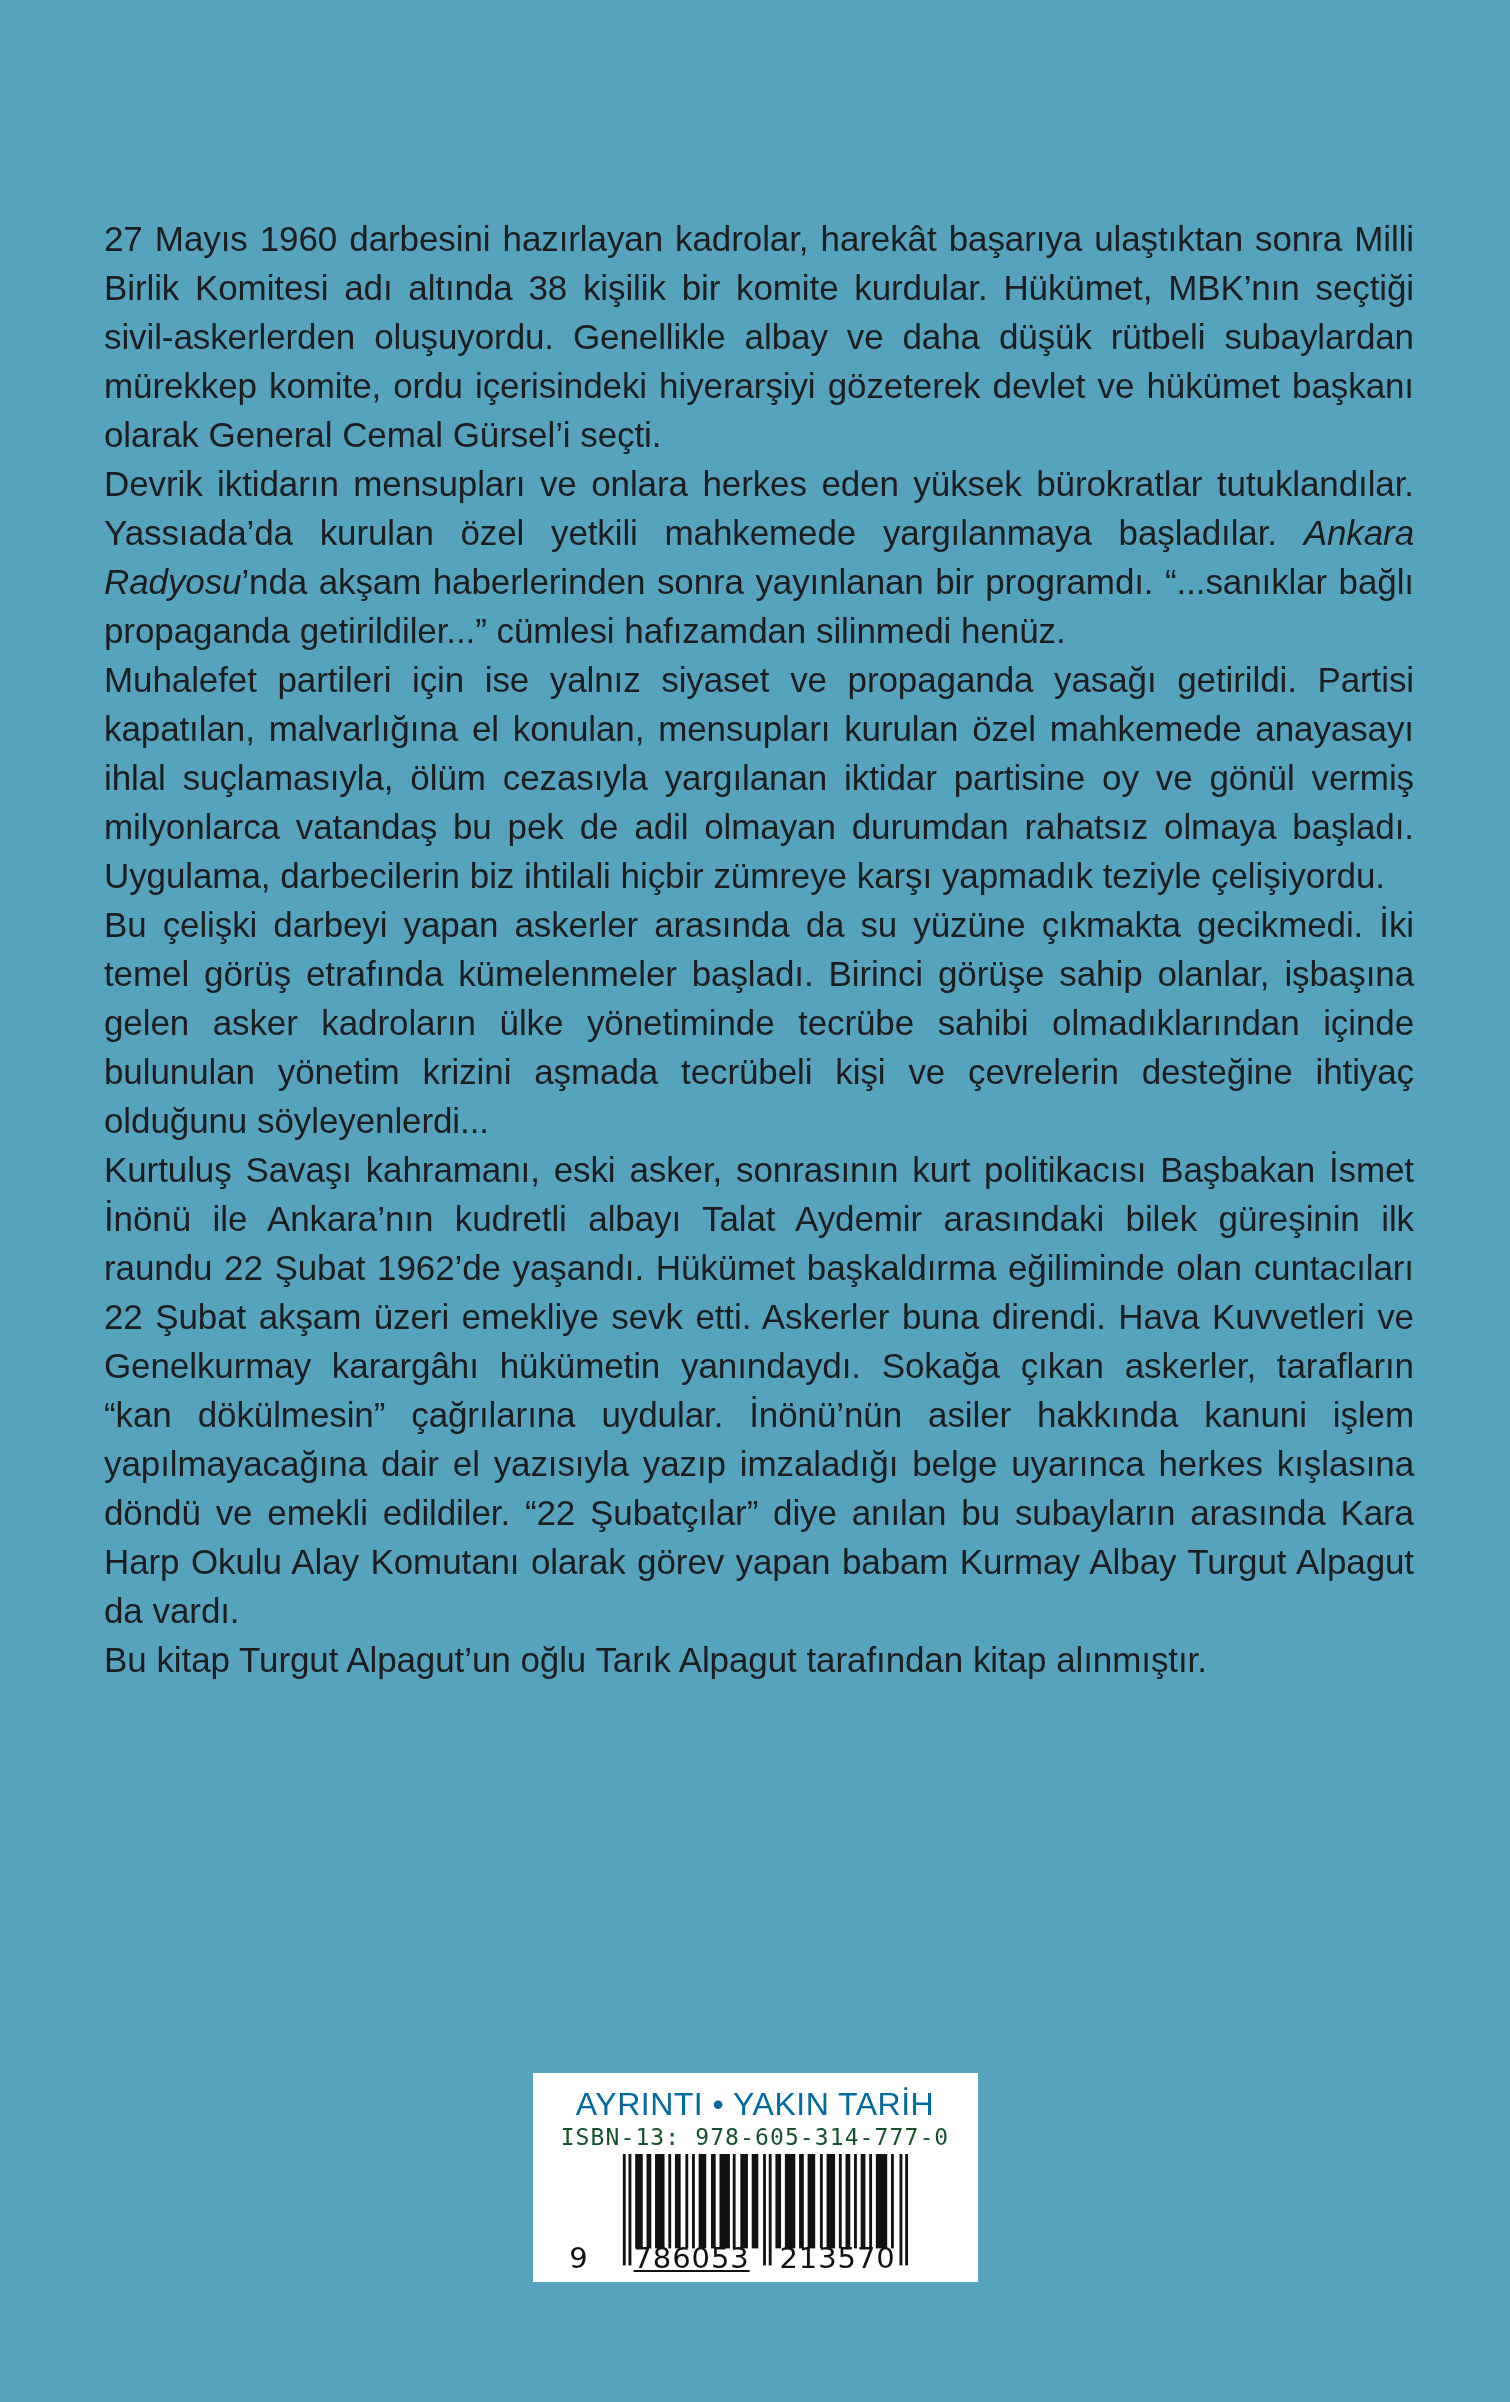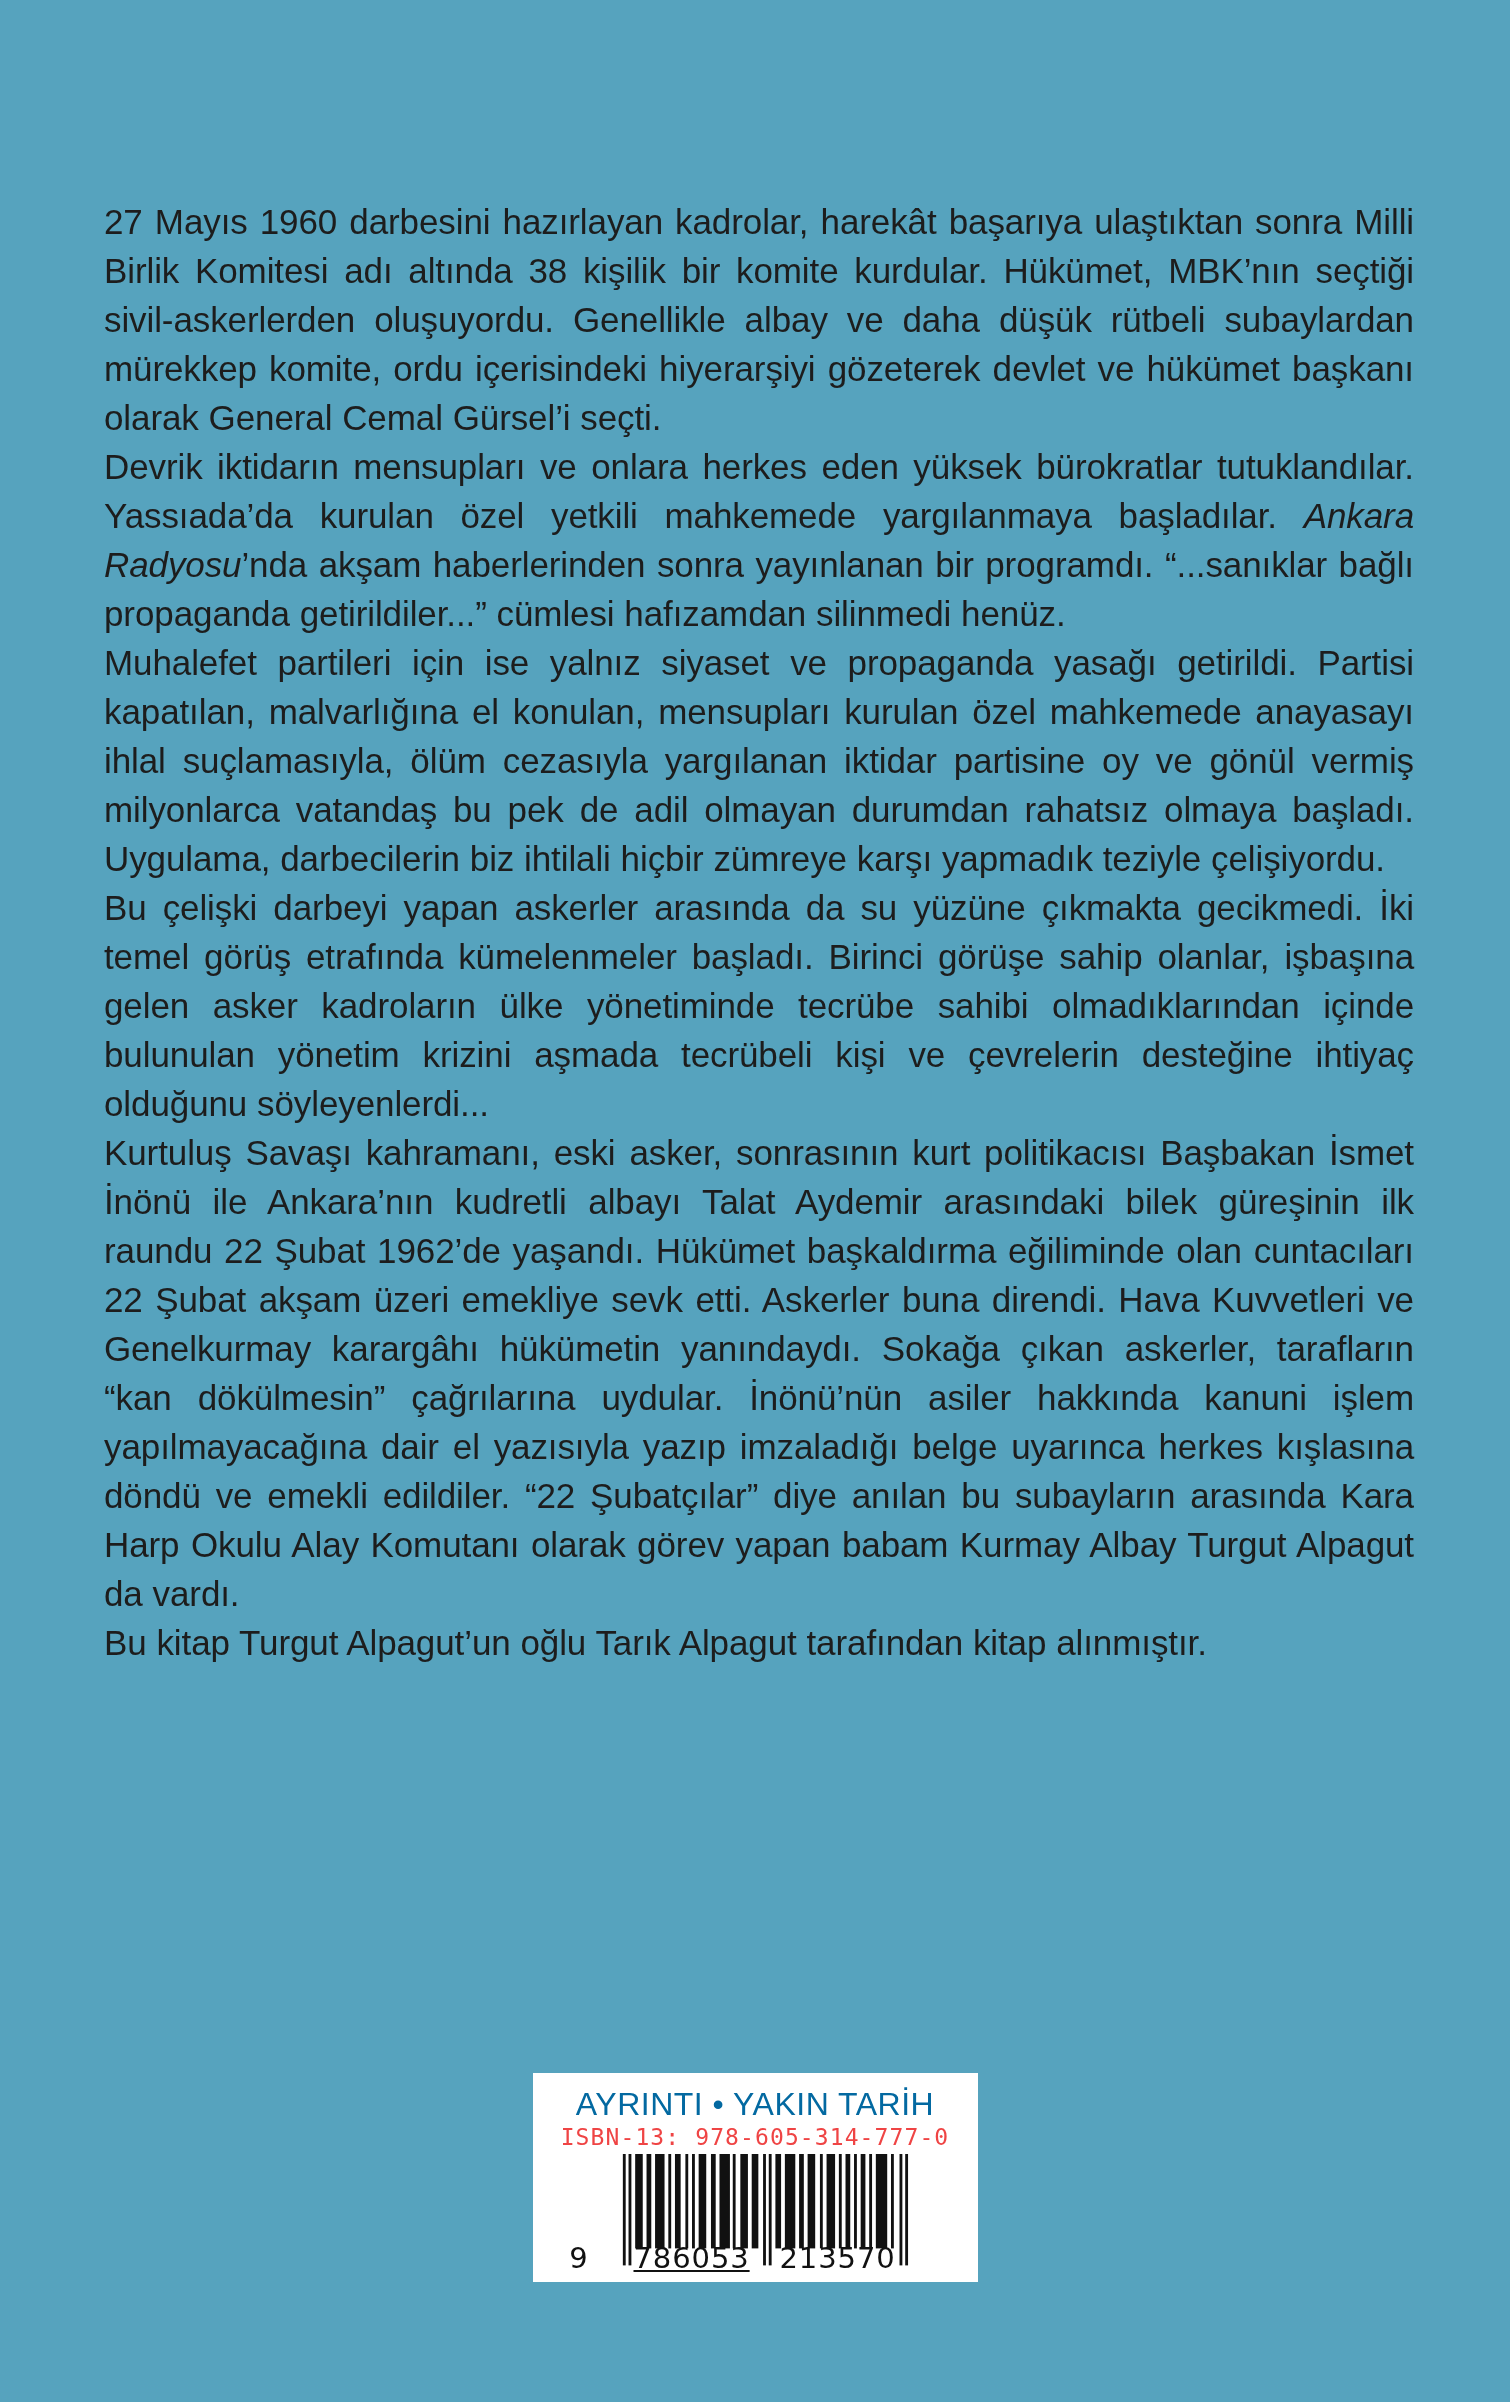--- a/index.html
+++ b/index.html
@@ -21,21 +21,21 @@
     width: 1510px;
     height: 2403px;
     background: #56a3be;
     box-sizing: border-box;
   }
 
   
   .blurb {
     position: absolute;
     left: 104px;
-    top: 197px;
+    top: 214px;
     width: 1310px;
     color: #1d1d1d;
   }
 
   .para {
     font-size: 35px;
     line-height: 49px;
     text-align: justify;
     text-justify: inter-word;
     margin: 0 0 0 0;
@@ -85,21 +85,21 @@
     font-size: 32px;
     color: #0369a1;
     letter-spacing: 0.5px;
     line-height: 1.15;
     margin: 3.8px 0 1.9px 0;
   }
 
   .isbn {
     font-family: "DejaVu Sans Mono", "Liberation Mono", monospace;
     font-size: 23px;
-    color: #ef4444;
+    color: #14532d;
     letter-spacing: 1.1px;
     margin: 0 0 3.8px 0;
     line-height: 1.1;
   }
 
   
   .barcode-wrap {
     position: relative;
     width: 379px;
     height: 118px;

